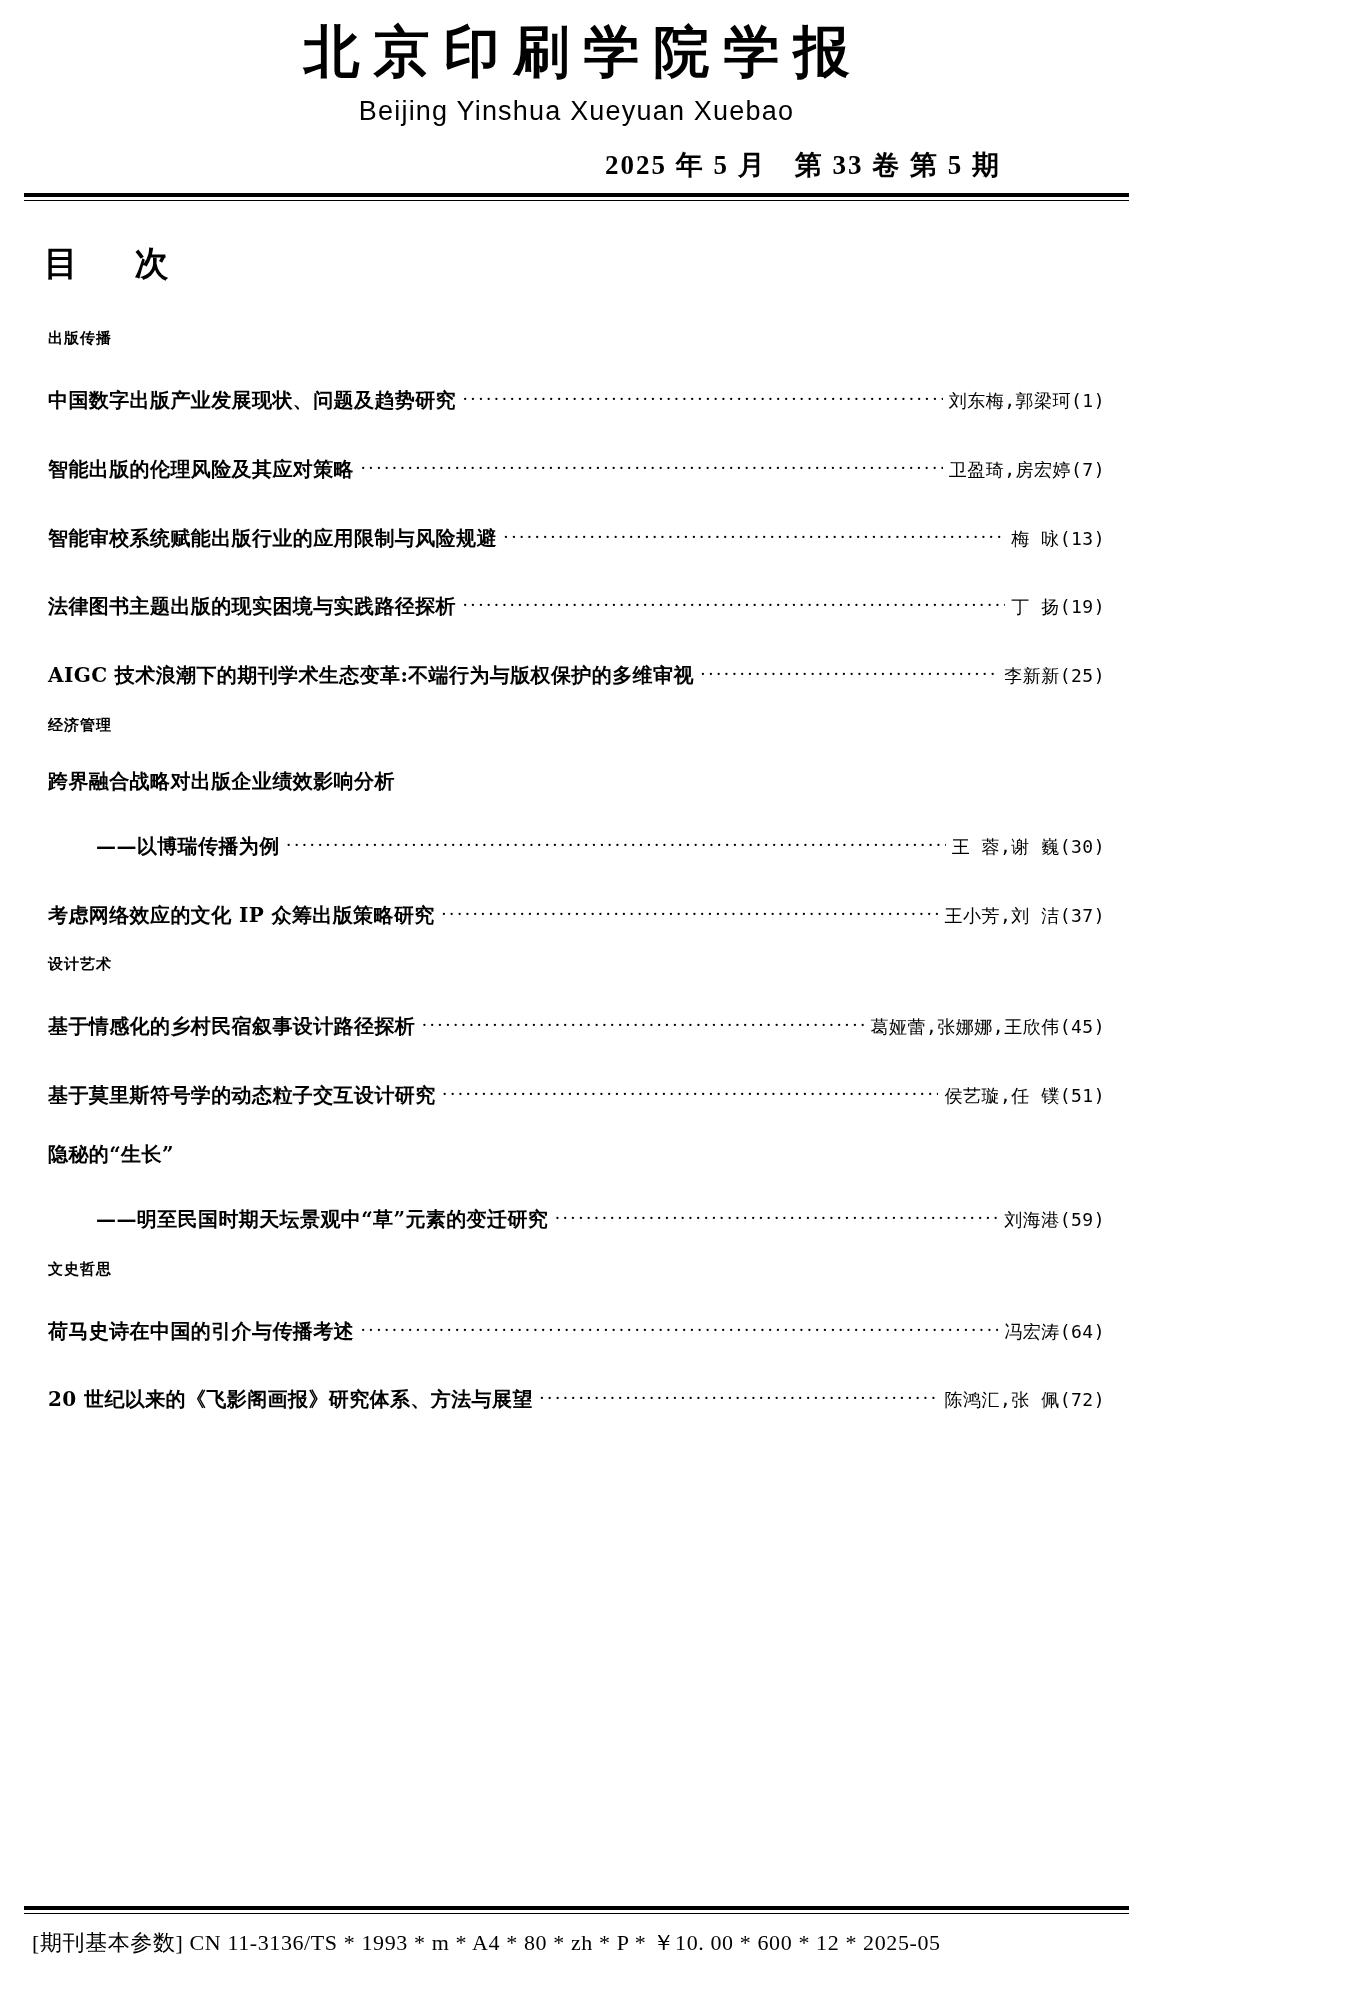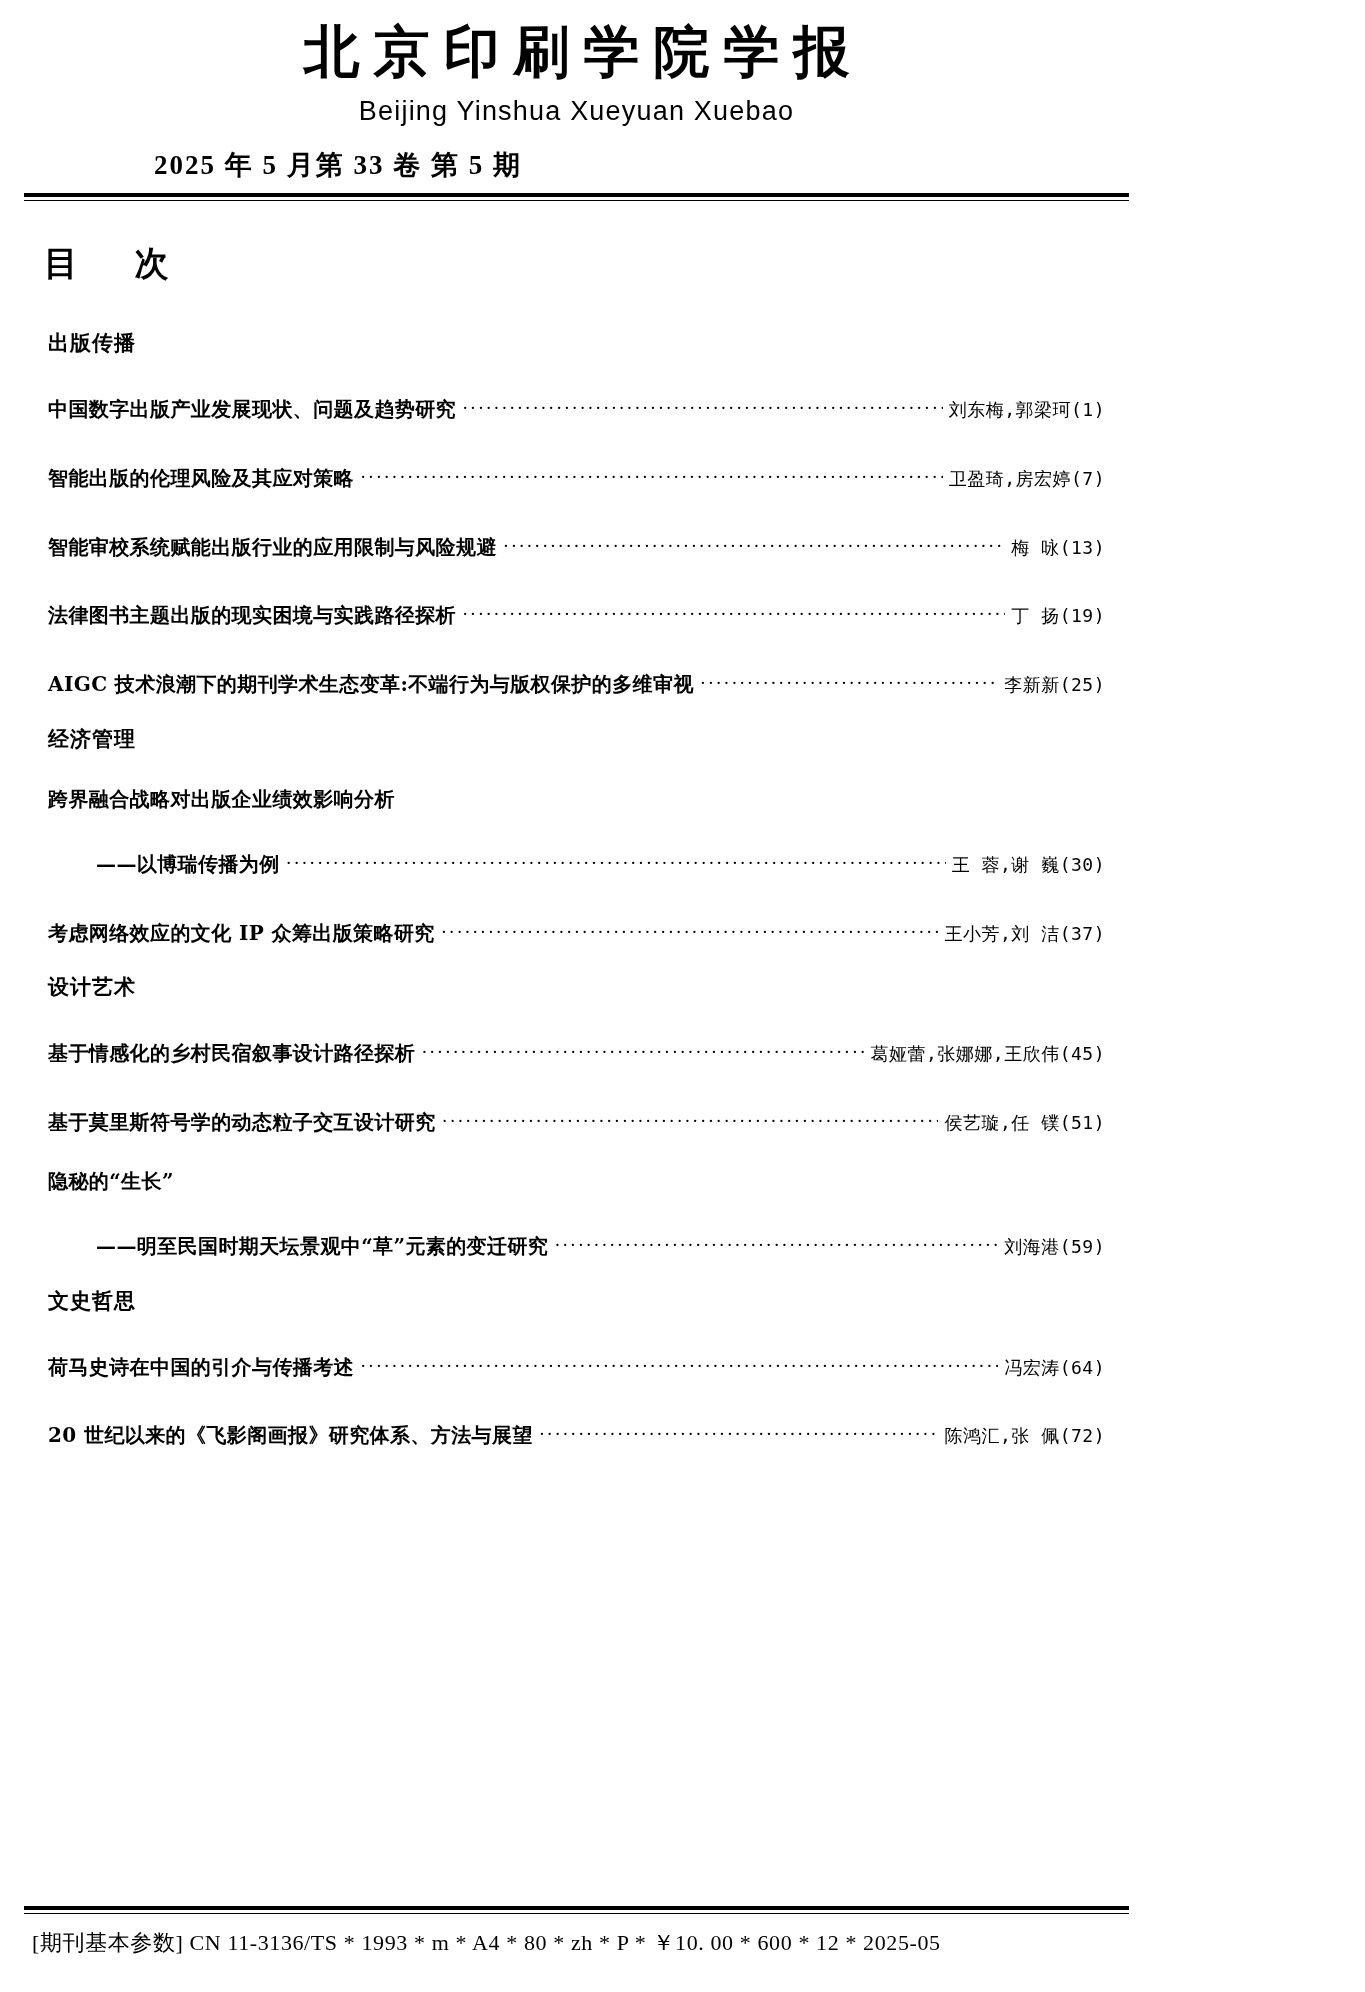--- a/index.html
+++ b/index.html
@@ -40,25 +40,26 @@
   .journal-title-py {
     text-align: center;
     font-family: "Liberation Sans", sans-serif;
     font-size: 27px;
     letter-spacing: 1.2px;
     margin-top: 10px;
   }
   .issue-line {
     display: flex;
     align-items: flex-end;
-    justify-content: flex-start;
+    justify-content: flex-end;
     margin-top: 20px;
     padding: 0 28px 0 130px;
     font-weight: bold;
     font-size: 27px;
+    gap: 28px;
   }
   .issue-date {
     letter-spacing: 2px;
   }
   .issue-vol {
     letter-spacing: 2px;
     padding-right: 100px;
   }
   .rule-thick {
     margin-top: 10px;
@@ -78,21 +79,21 @@
   }
 
   
   .toc {
     margin-top: 42px;
     padding: 0 24px 0 24px;
   }
   .section-title {
     font-family: Liberation Serif, serif;
     font-weight: bold;
-    font-size: 21px;
+    font-size: 15px;
     letter-spacing: 1px;
     margin: 0 0 6px 0;
   }
   .section-block + .section-block {
     margin-top: 28px;
   }
   .entries {
     margin-top: 8px;
   }
   .entry {

